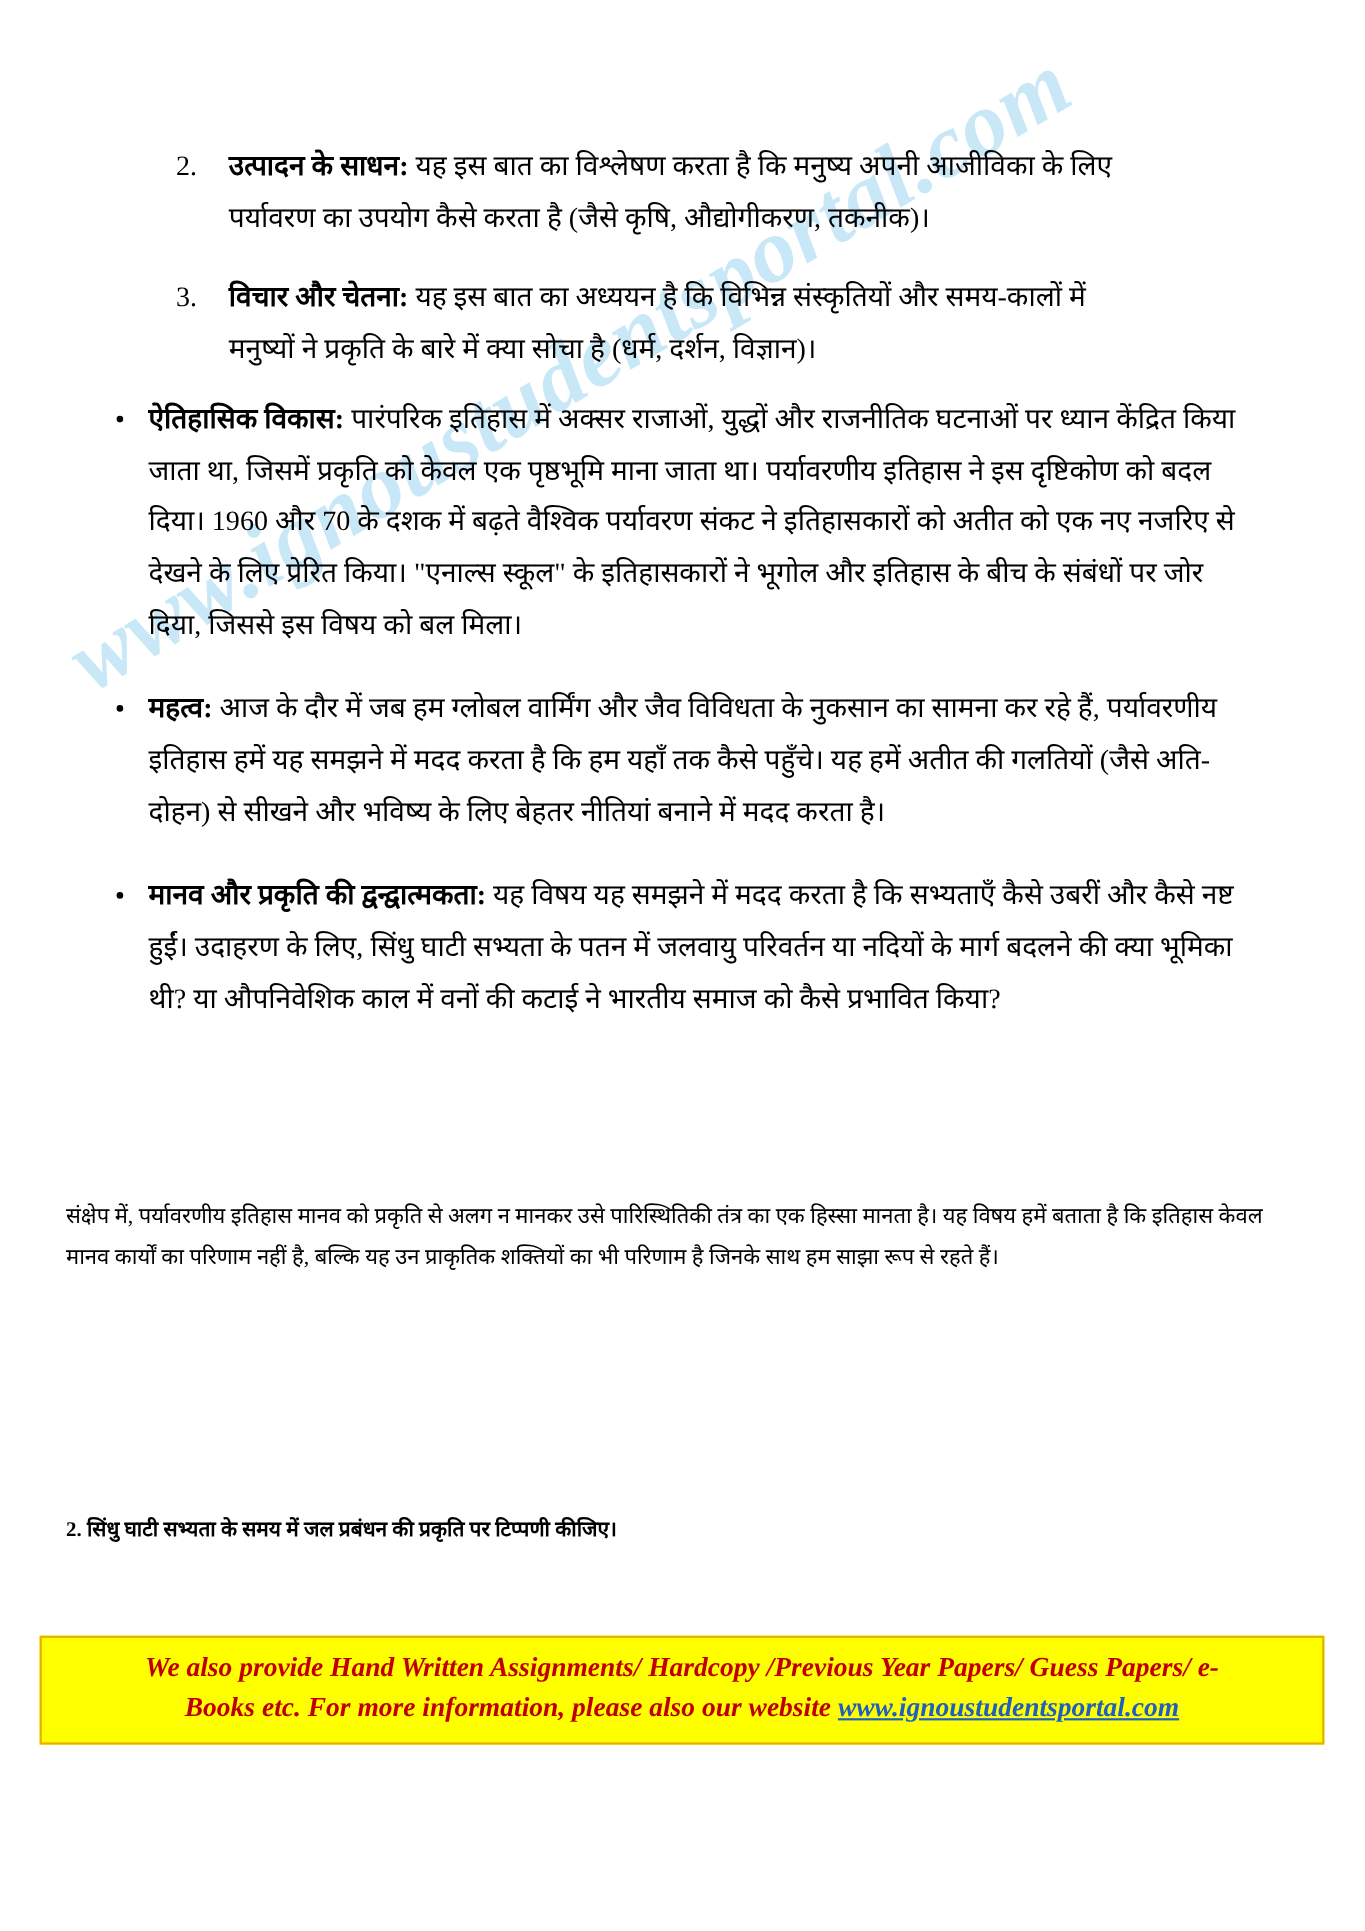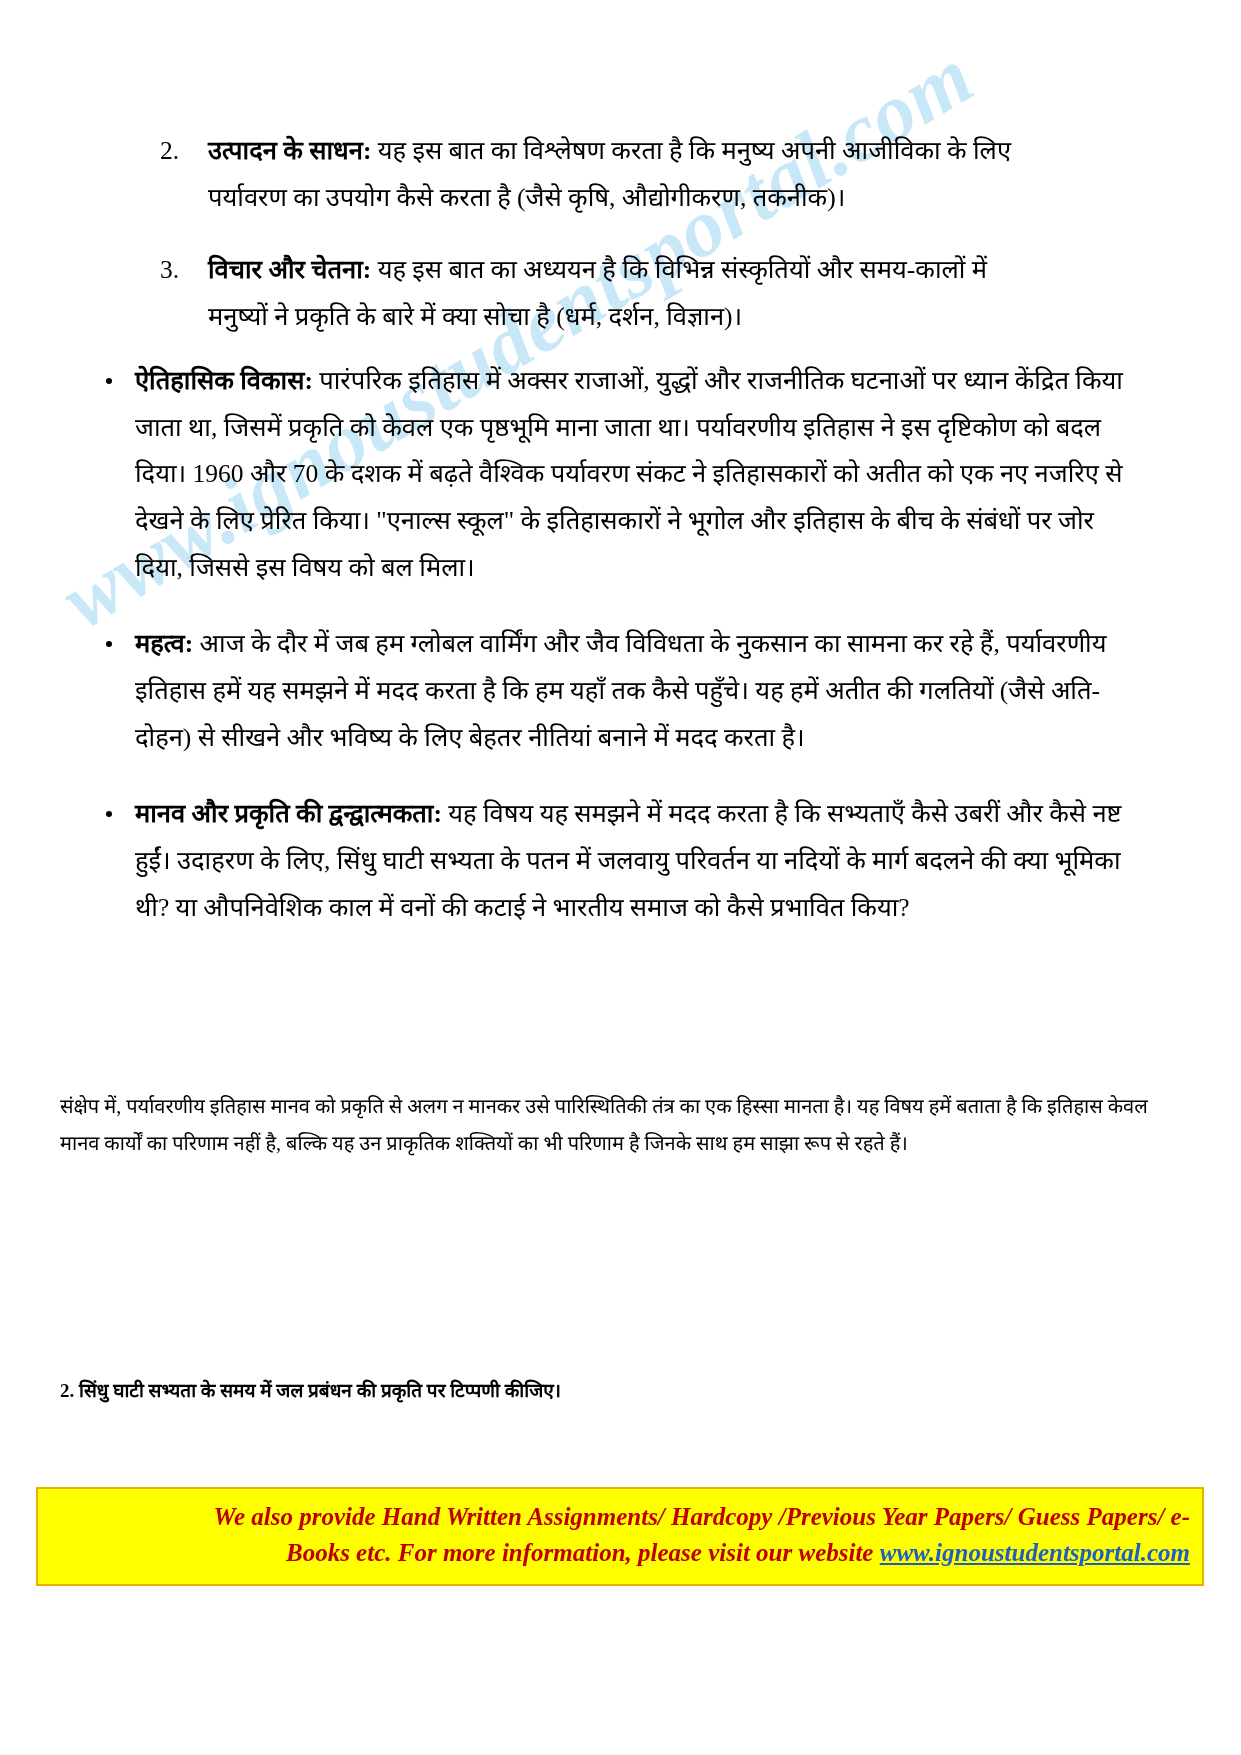--- a/index.html
+++ b/index.html
@@ -131,21 +131,21 @@
   
   #footer-banner {
     position: absolute;
     left: 36px;
     top: 1487px;
     width: 1168px;
     box-sizing: border-box;
     background: #ffff00;
     border: 2px solid #e8b000;
     padding: 10px 12px 12px 12px;
-    text-align: right;
+    text-align: center;
     font-family: "Liberation Serif", "DejaVu Serif", serif;
     font-style: italic;
     font-weight: 700;
     font-size: 25px;
     line-height: 1.45;
     color: #c00000;
     z-index: 20;
   }
   #footer-banner .site-link {
     color: #1f5fbf;
@@ -188,16 +188,16 @@
     </ul>
 
     <p id="closing">संक्षेप में, पर्यावरणीय इतिहास मानव को प्रकृति से अलग न मानकर उसे पारिस्थितिकी तंत्र का एक हिस्सा मानता है। यह विषय हमें बताता है कि इतिहास केवल मानव कार्यों का परिणाम नहीं है, बल्कि यह उन प्राकृतिक शक्तियों का भी परिणाम है जिनके साथ हम साझा रूप से रहते हैं।</p>
 
     <h2 id="section-heading">2. सिंधु घाटी सभ्यता के समय में जल प्रबंधन की प्रकृति पर टिप्पणी कीजिए।</h2>
 
   </div>
 
   <div id="footer-banner">
     <span class="fb-line">We also provide Hand Written Assignments/ Hardcopy /Previous Year Papers/ Guess Papers/ e-</span>
-    <span class="fb-line"><span>Books etc. For more information, please visit our website </span><span class="site-link">www.ignoustudentsportal.com</span></span>
+    <span class="fb-line"><span>Books etc. For more information, please also our website </span><span class="site-link">www.ignoustudentsportal.com</span></span>
   </div>
 
 </div>
 
 </body></html>

